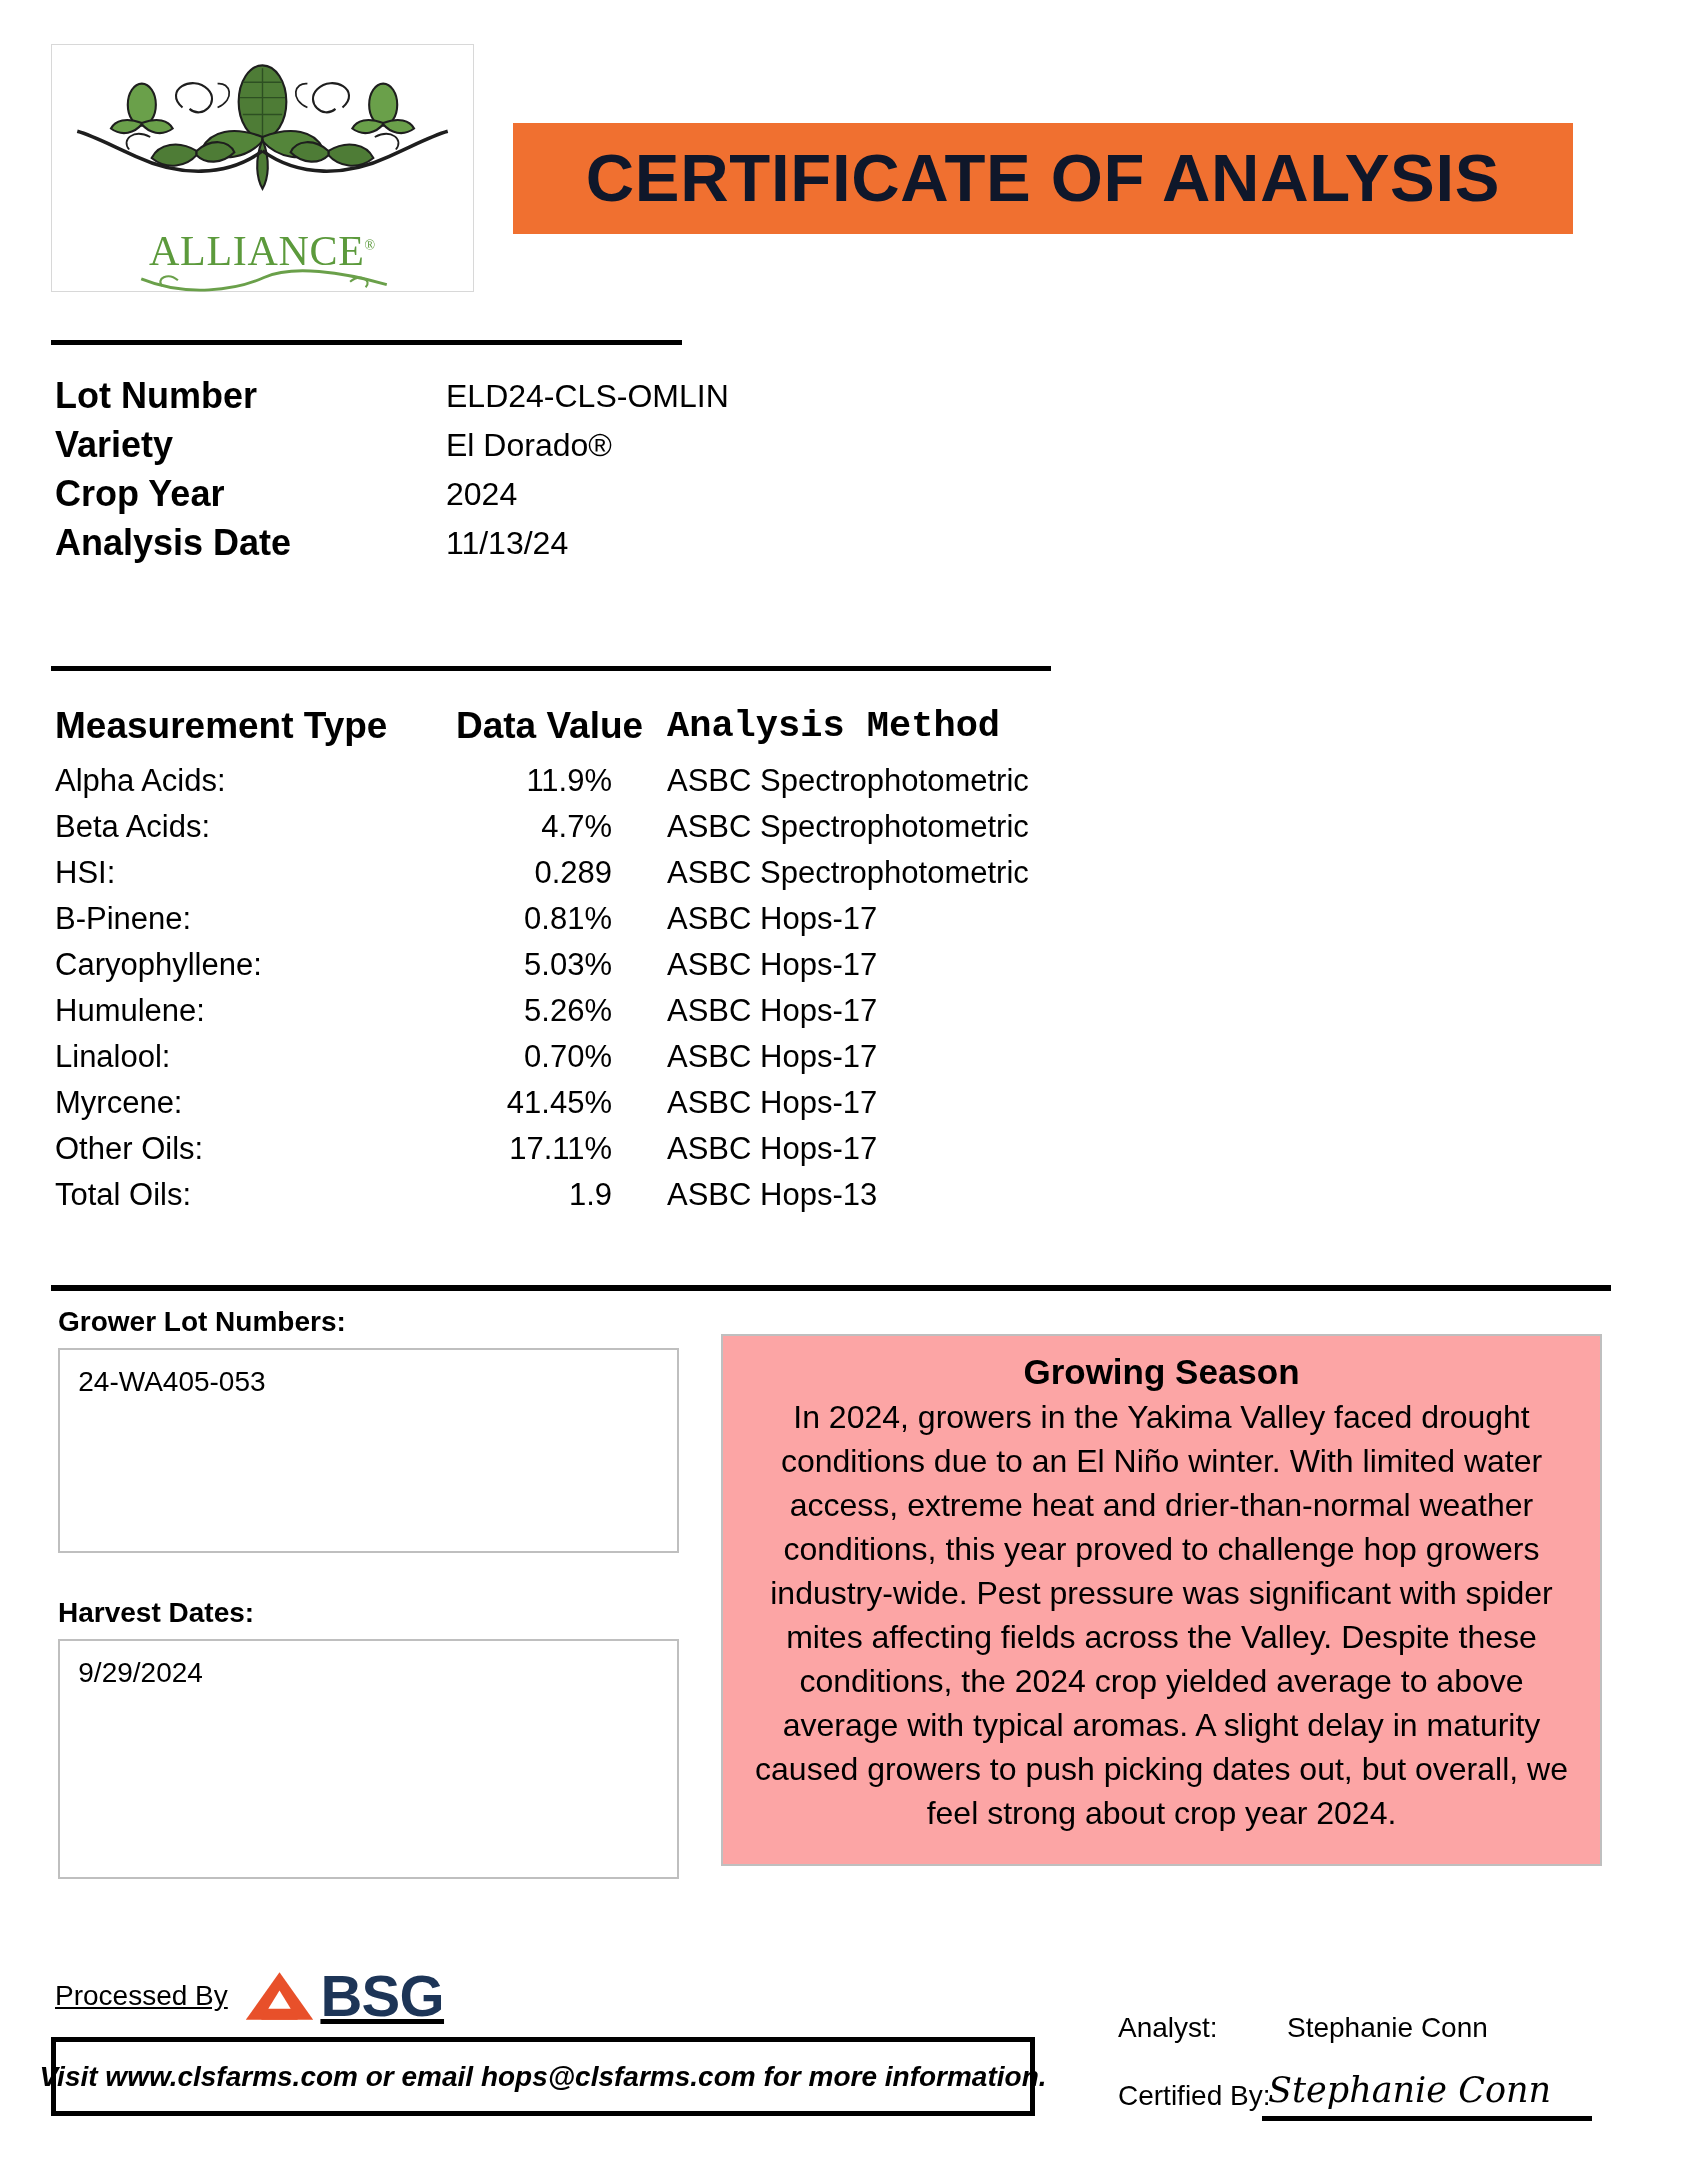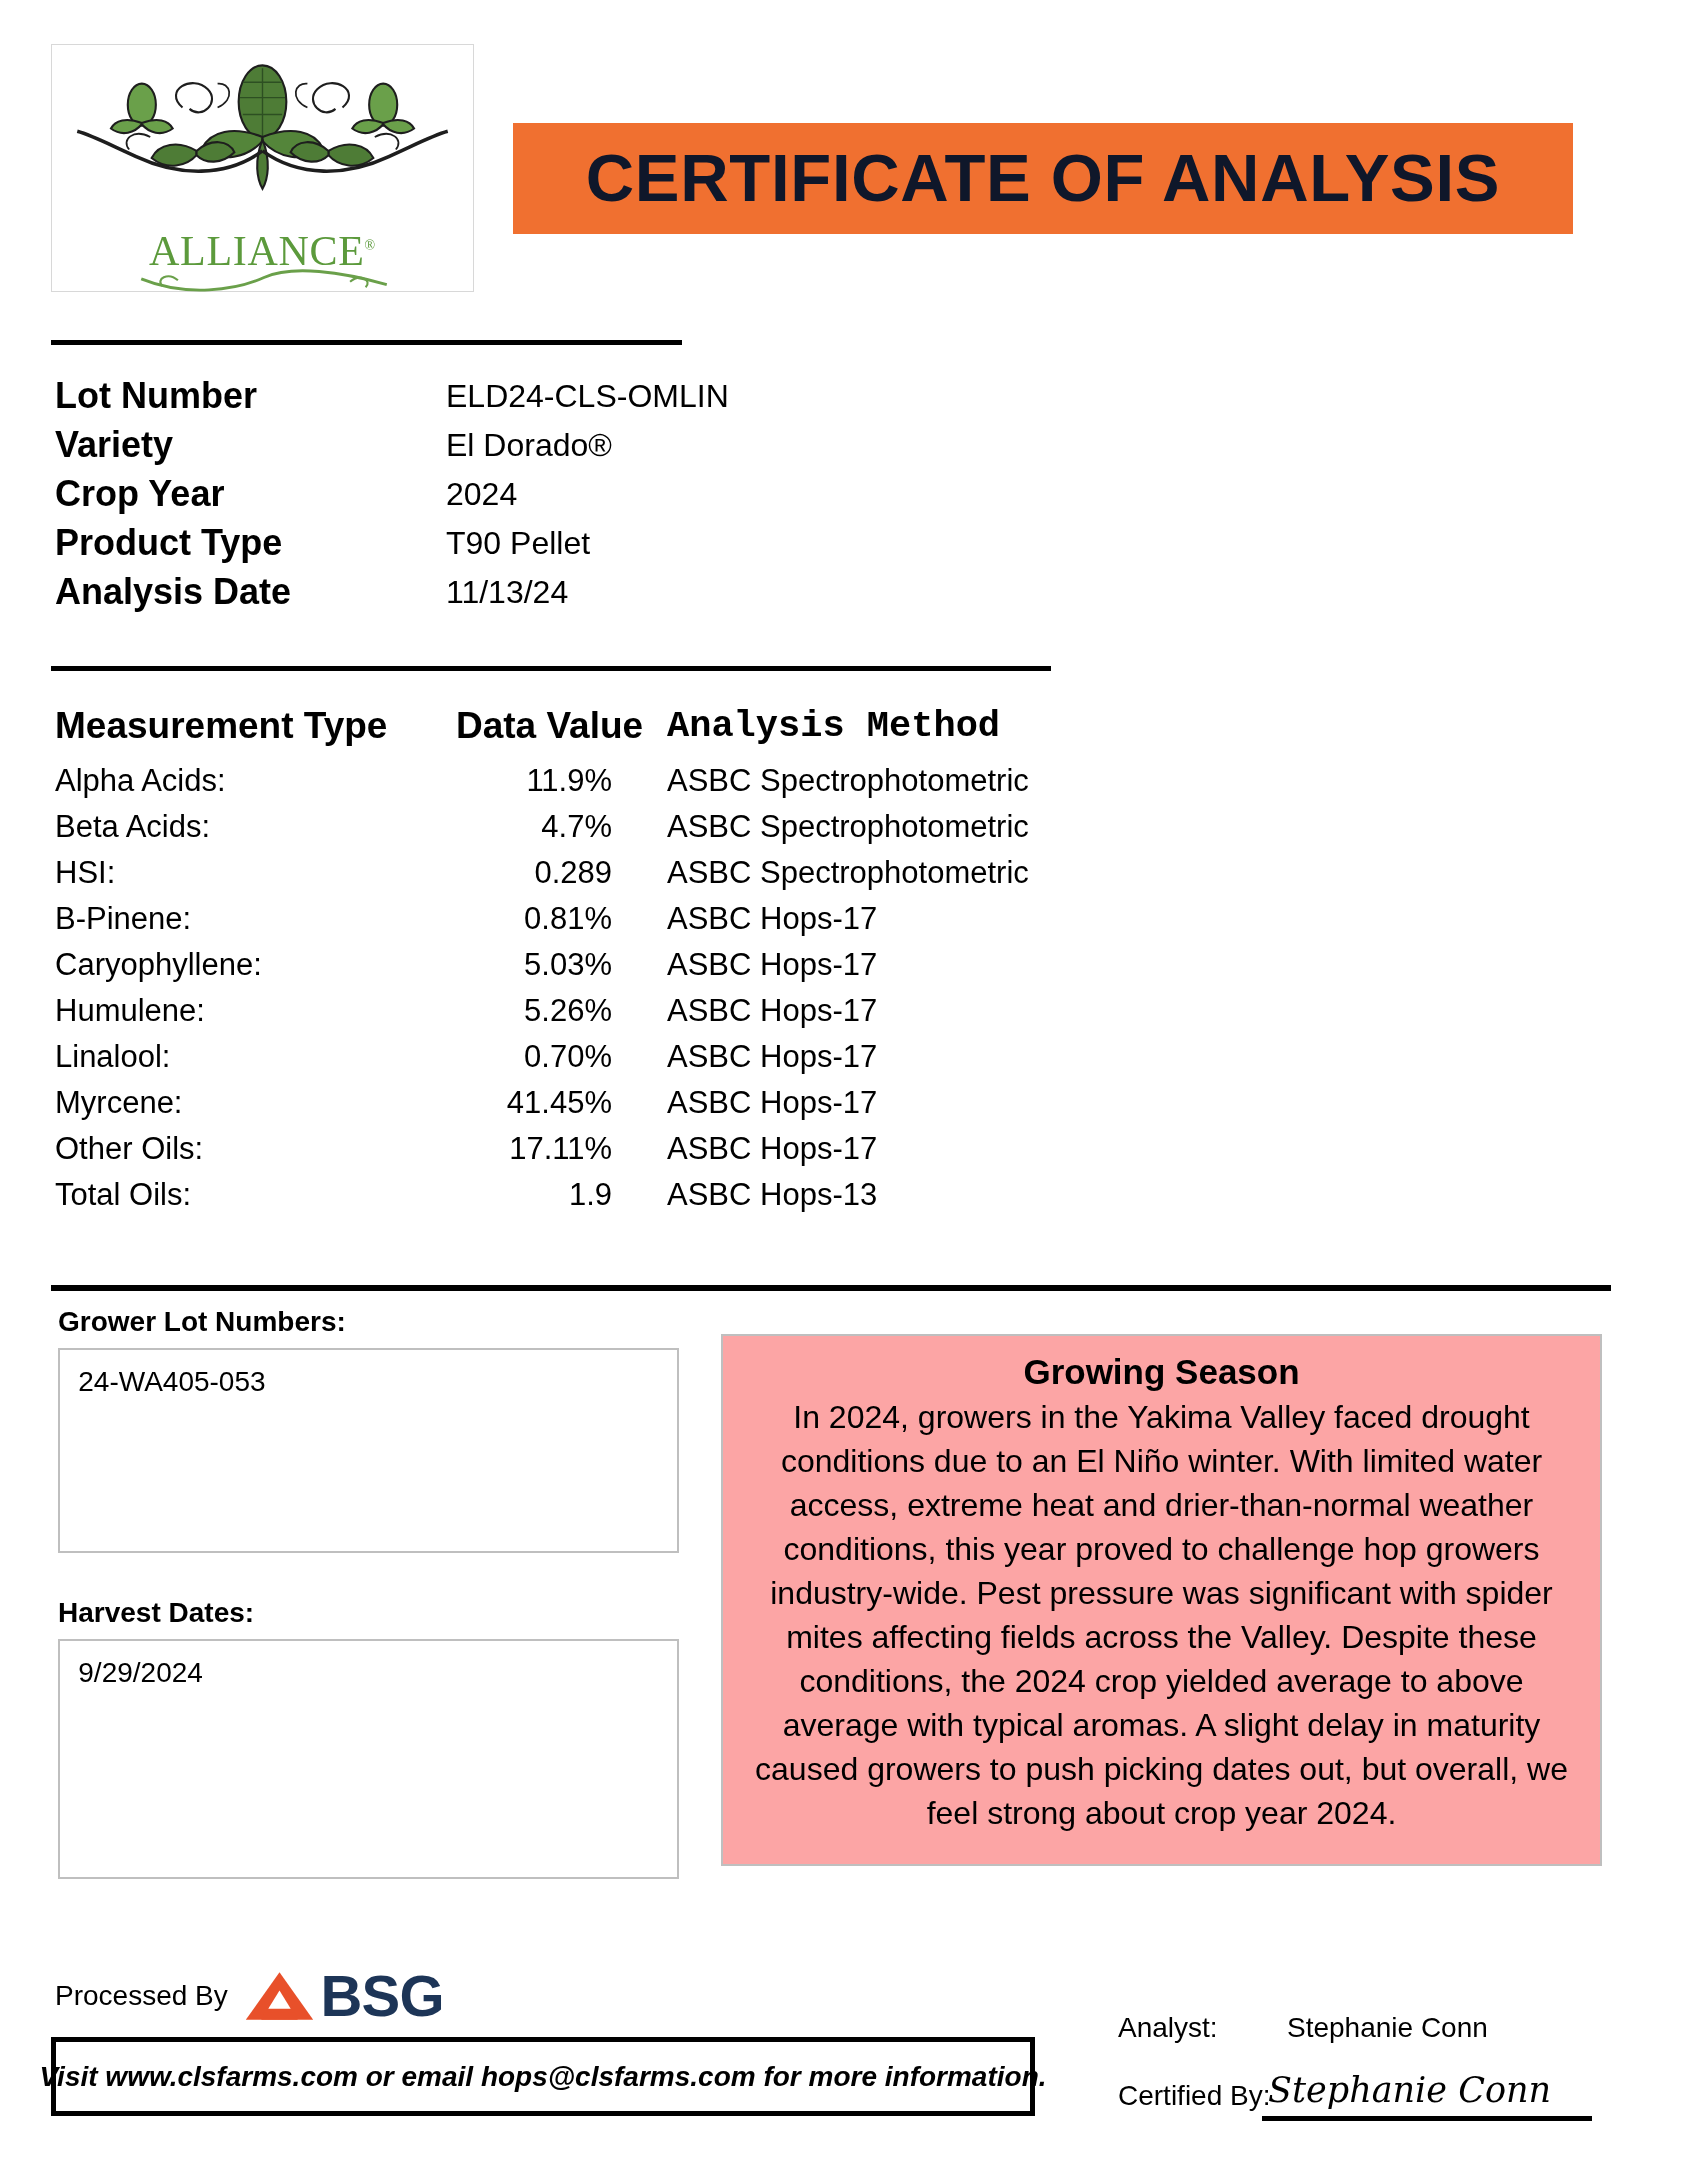--- a/index.html
+++ b/index.html
@@ -210,20 +210,21 @@
     margin-top: 1.4px;
   }
 
   
   #processed {
     position: absolute;
     left: 55px;
     top: 1967px;
     display: flex;
     align-items: center;
+    text-decoration: underline;
   }
   #processed-label {
     font-size: 28px;
     margin-right: 15.5px;
     white-space: nowrap;
   }
   #bsg-logo {
     display: flex;
     align-items: center;
   }
@@ -363,24 +364,20 @@
     </div>
     <div class="lot-row">
       <span class="lot-label">Variety</span>
       <span class="lot-value">El Dorado®</span>
     </div>
     <div class="lot-row">
       <span class="lot-label">Crop Year</span>
       <span class="lot-value">2024</span>
     </div>
     <div class="lot-row">
-      <span class="lot-label">Product Type</span>
-      <span class="lot-value">T90 Pellet</span>
-    </div>
-    <div class="lot-row">
       <span class="lot-label">Analysis Date</span>
       <span class="lot-value">11/13/24</span>
     </div>
   </div>
 
   <div id="meas">
     <div class="meas-head">
       <span class="c1">Measurement Type</span>
       <span class="c2">Data Value</span>
       <span class="c3">Analysis Method</span>

